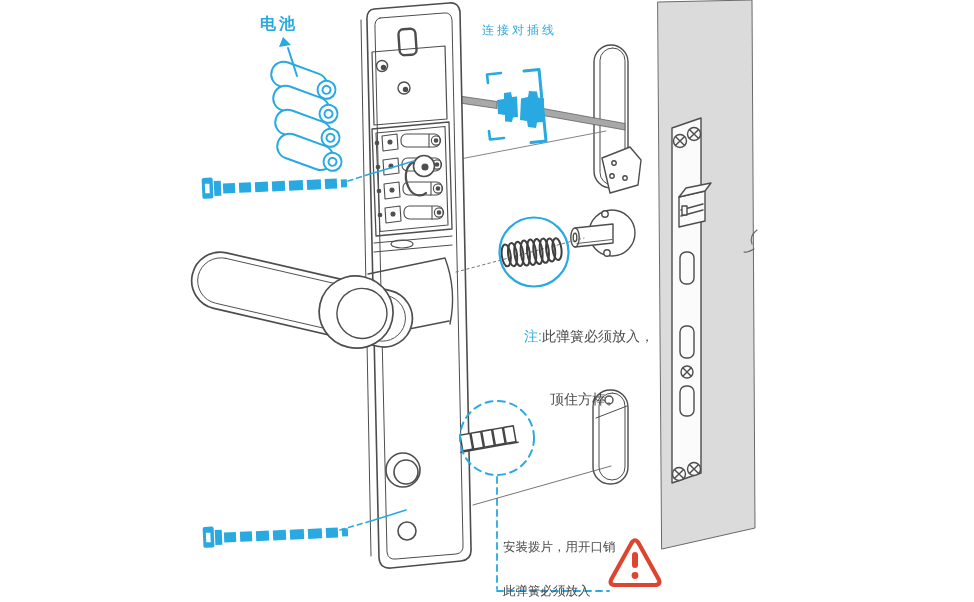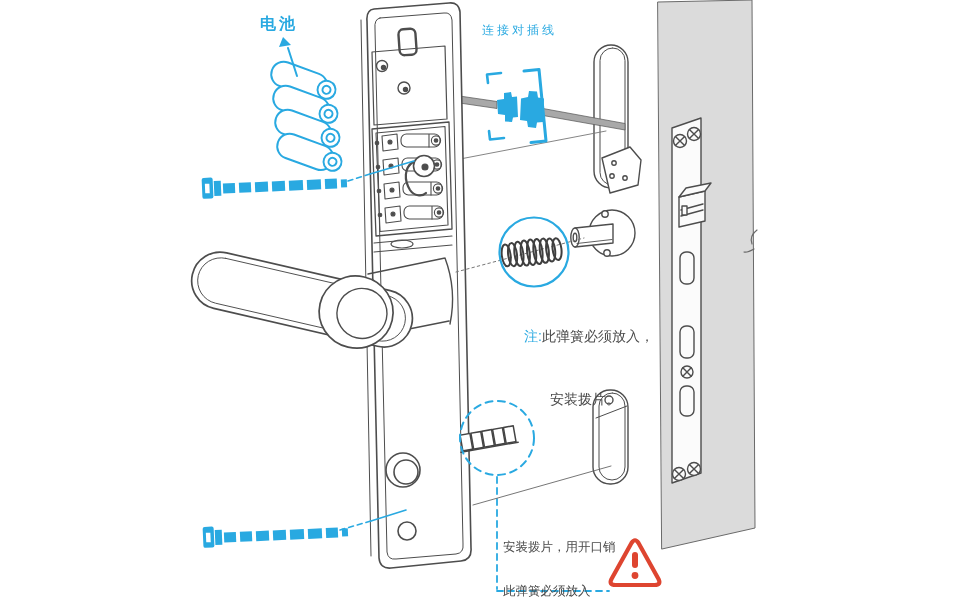--- a/index.html
+++ b/index.html
@@ -286,21 +286,21 @@
 
   </g>
 </svg>
 
 <div class="lbl lbl-accent battery-lbl">电池</div>
 
 <div class="lbl lbl-accent connect-lbl">连接对插线</div>
 
 <div class="lbl spring-note">
   <div><span class="pfx">注:</span><span>此弹簧必须放入，</span></div>
-  <div class="indent">安装拨片。</div>
+  <div class="indent">顶住方棒。</div>
 </div>
 
 <div class="lbl paddle-note">
   <div>安装拨片，用开口销</div>
   <div>此弹簧必须放入</div>
   
   
   
 </div>
 

